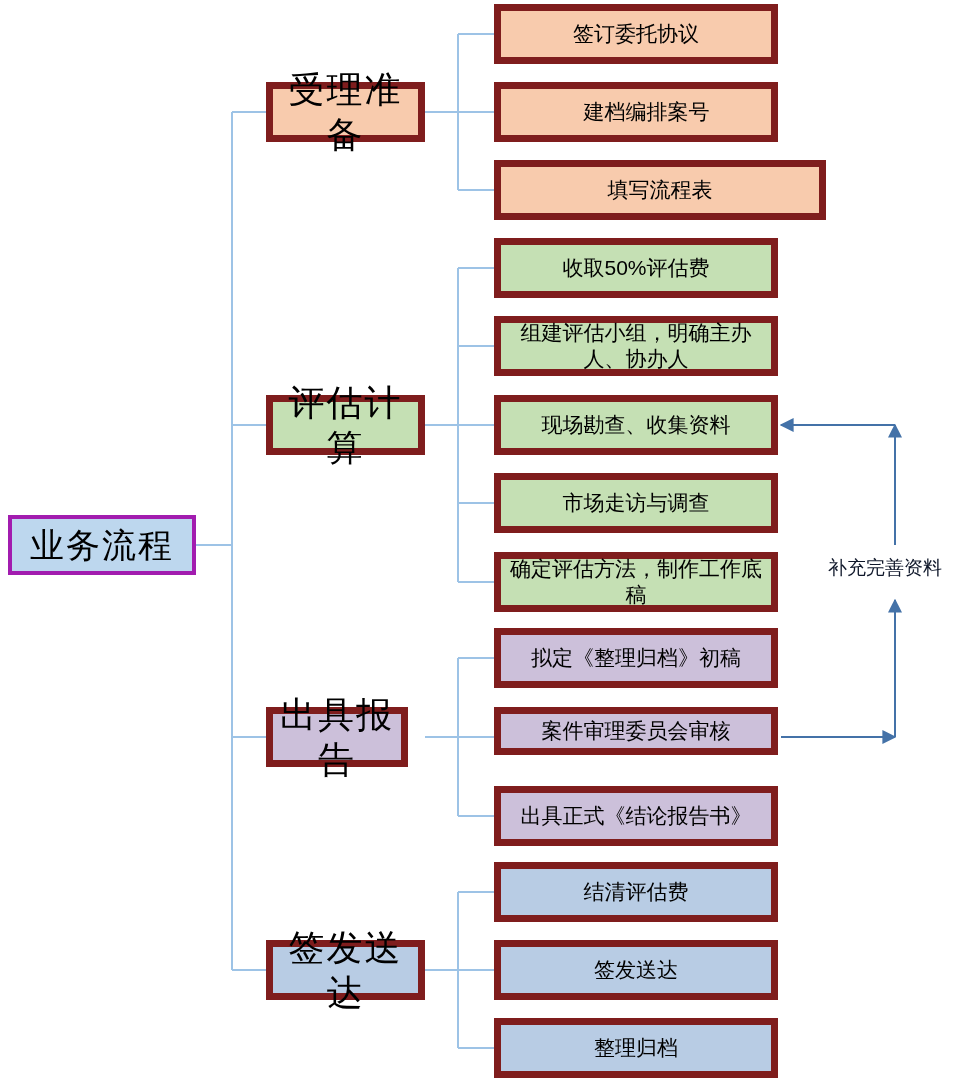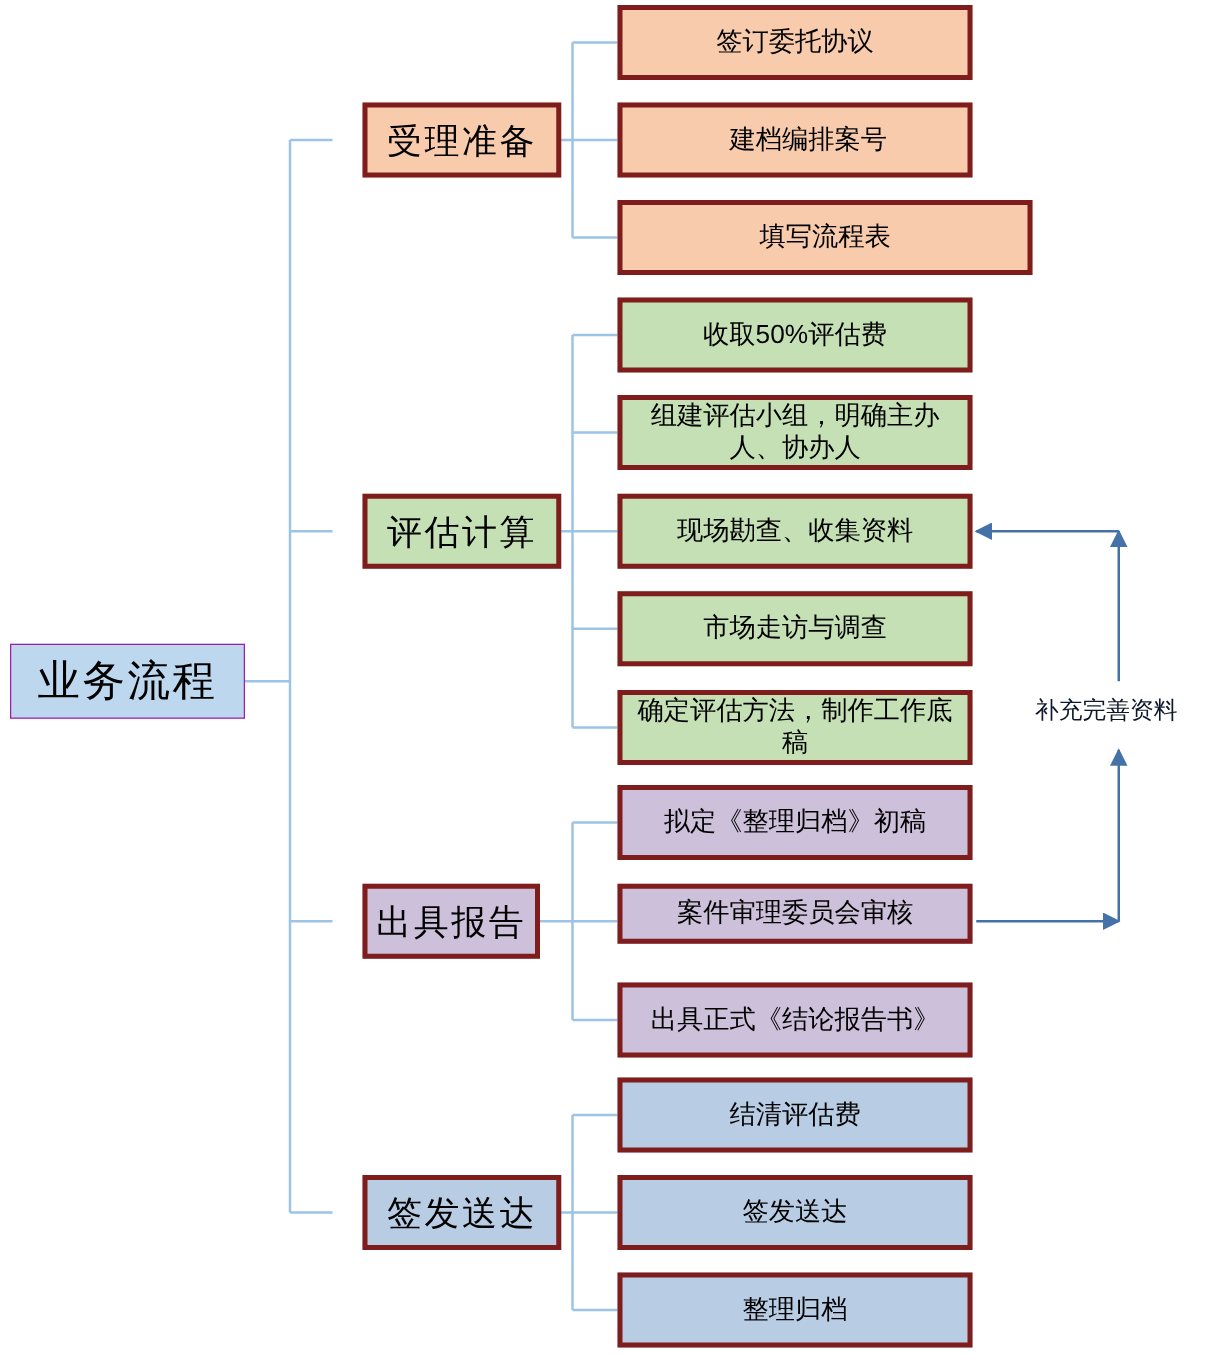--- a/index.html
+++ b/index.html
@@ -25,36 +25,35 @@
     height: 1085px;
     pointer-events: none;
   }
   .node {
     position: absolute;
     box-sizing: border-box;
     display: flex;
     align-items: center;
     justify-content: center;
     text-align: center;
-    border: 4px solid #7f1d1d;
+    border: 7px solid #7f1d1d;
     line-height: 1.25;
     padding: 2px 6px;
     color: #000000;
   }
   .root-node {
     background: #bdd7ee;
-    border: 1px solid #a21caf;
+    border: 4px solid #a21caf;
     font-size: 34px;
     letter-spacing: 2px;
   }
   .cat-node {
     background: inherit;
-    font-size: 28px;
+    font-size: 36px;
     letter-spacing: 2px;
-    margin-left: 24px;
   }
   .cat-prep   { background: #f8cbad; }
   .cat-eval   { background: #c5e0b4; }
   .cat-report { background: #ccc0da; }
   .cat-issue  { background: #b8cce4; }
   .leaf-node {
     font-size: 21px;
   }
   .leaf-prep   { background: #f8cbad; }
   .leaf-eval   { background: #c5e0b4; }

